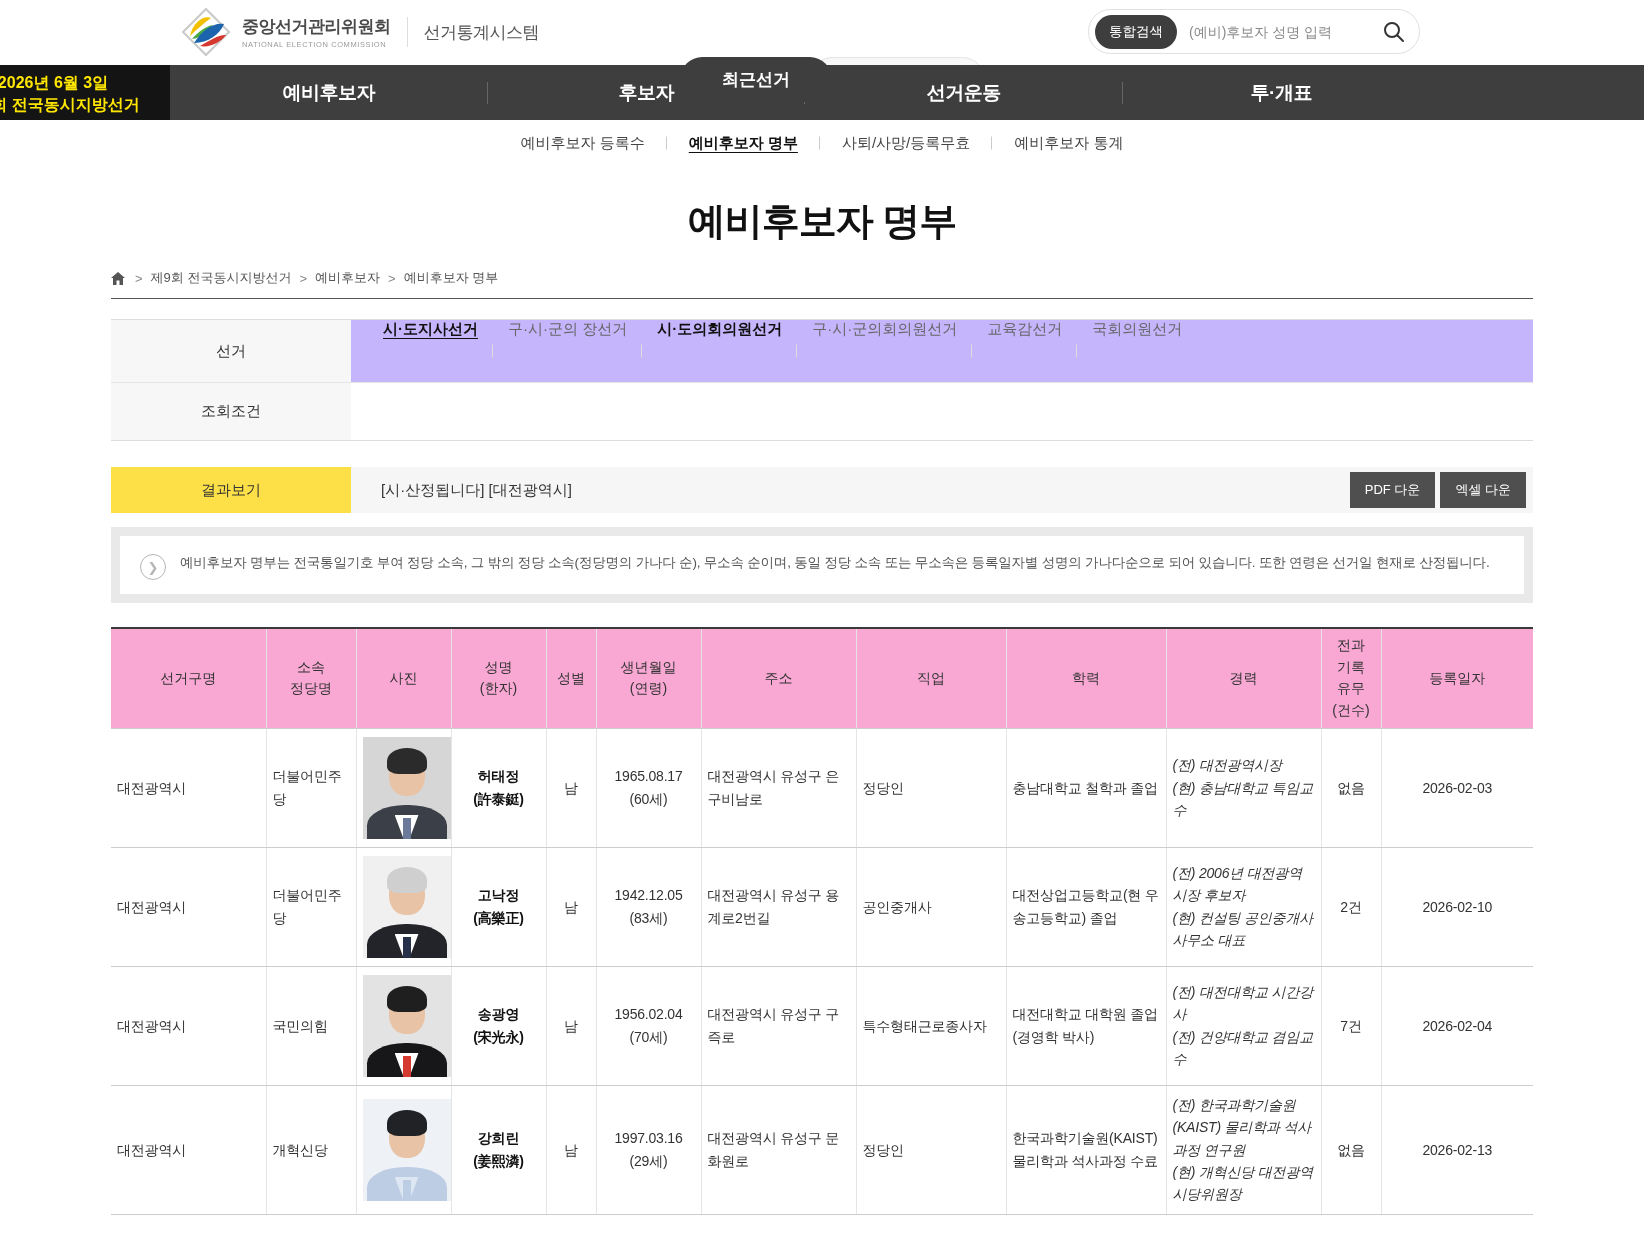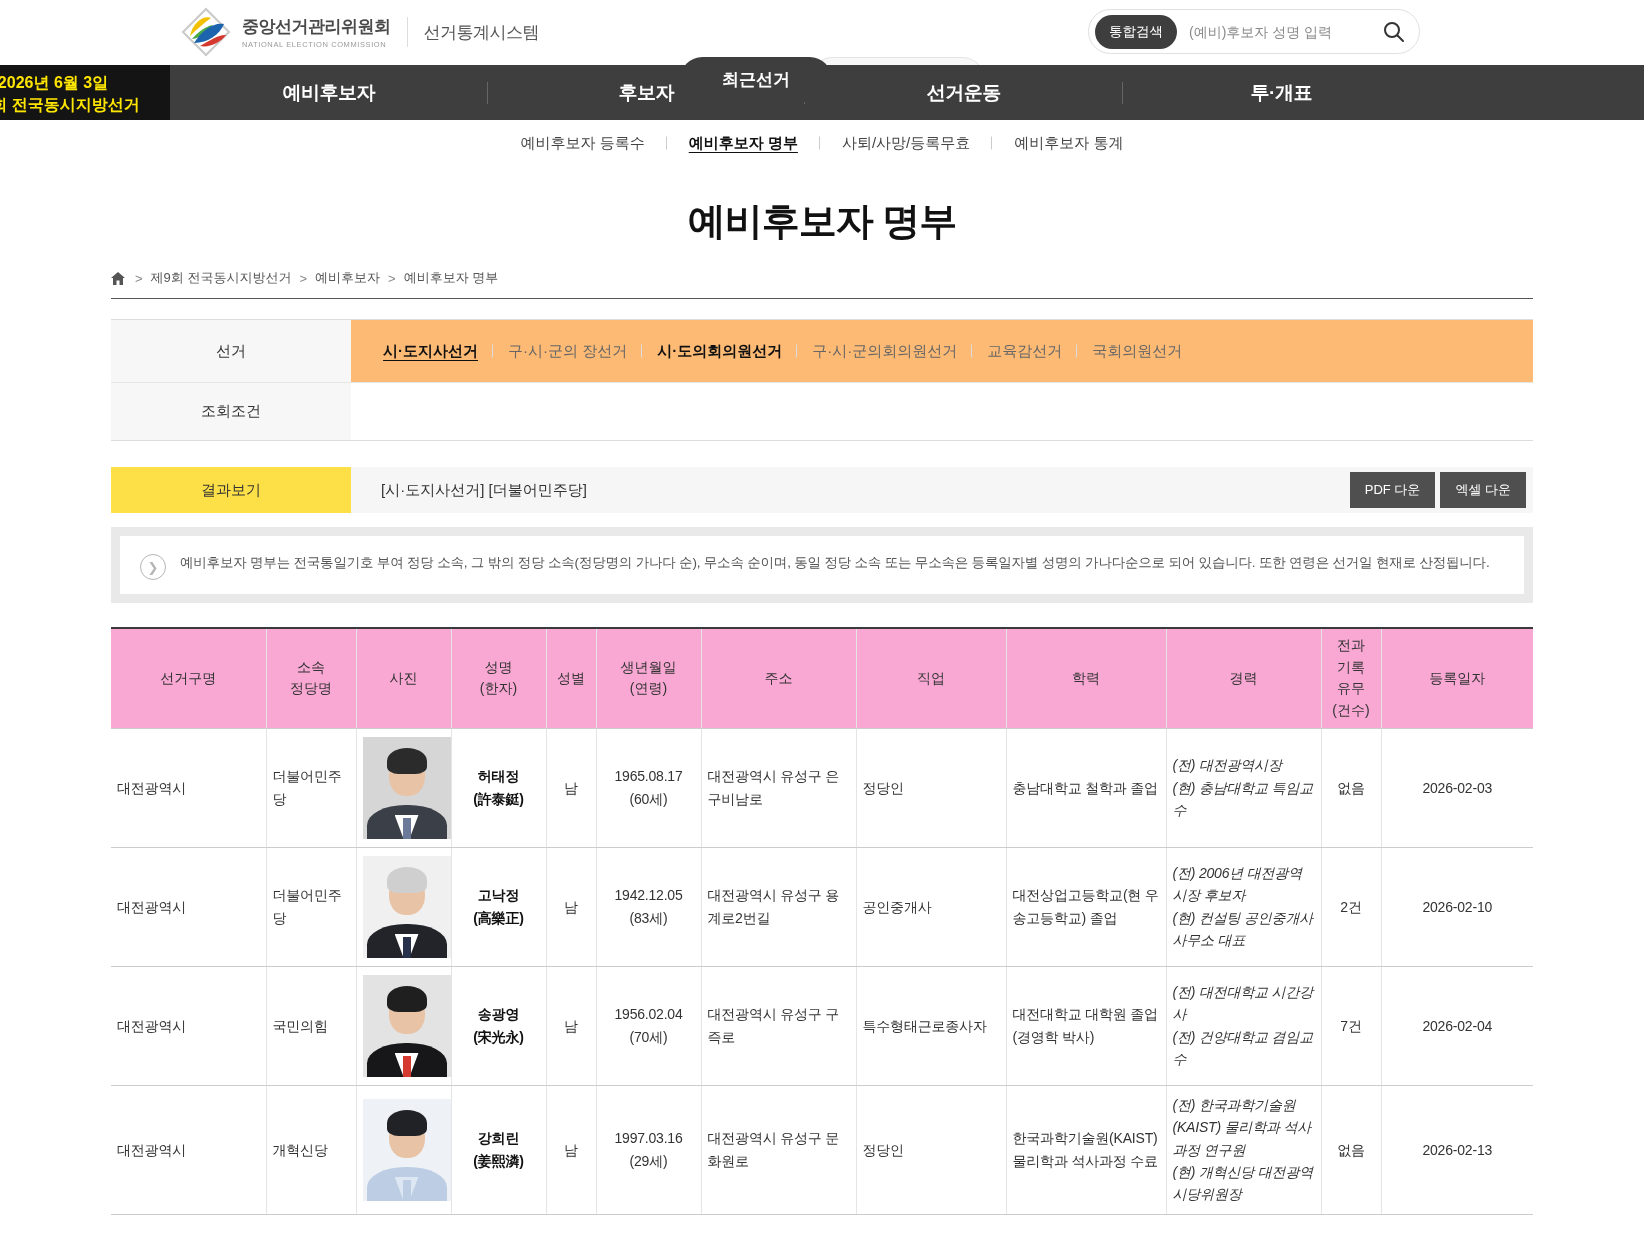--- a/index.html
+++ b/index.html
@@ -52,21 +52,21 @@
   .crumb { cursor:pointer; }
   .crumb-sep { margin:0 8px; color:#888; }
   .crumb-sep::before { content:">"; }
   .home-icon { display:flex; align-items:center; margin-right:2px; cursor:pointer; }
 
   
   .filter-table { margin-top:20px; border-top:1px solid #ddd; border-bottom:1px solid #ddd; }
   .filter-row { display:flex; align-items:stretch; }
   .filter-row + .filter-row { border-top:1px solid #e5e5e5; }
   .filter-label { width:240px; background:#f7f7f7; display:flex; align-items:center; justify-content:center; font-size:15px; color:#333; }
-  .filter-content { flex:1; display:flex; align-items:center; padding:0 0 0 32px; background:#fdba74; }
+  .filter-content { flex:1; display:flex; padding:0 0 0 32px; background:#c4b5fd; }
   .filter-row-election { height:62px; }
   .filter-row-cond { height:58px; }
   .etype { font-size:15px; color:#666; cursor:pointer; padding:0 15px; position:relative; white-space:nowrap; }
   .etype:first-child { padding-left:0; }
   .etype:not(:last-child)::after { content:""; position:absolute; right:0; top:50%; transform:translateY(-50%); width:1px; height:13px; background:#ddd; }
   .etype.active { font-weight:bold; color:#111; text-decoration:underline; text-underline-offset:4px; }
   .etype.bold { font-weight:bold; color:#111; }
   .sido-label { font-size:15px; color:#333; margin-right:13px; }
   .sido-select { width:170px; height:37px; border:1px solid #ccc; background:#fff; display:flex; align-items:center; justify-content:space-between; padding:0 12px; font-size:14px; color:#555; cursor:pointer; }
   .btn-search { margin-left:18px; height:38px; width:108px; background:#3e3e3e; color:#fff; border:none; font-size:15px; cursor:pointer; display:flex; align-items:center; justify-content:center; gap:7px; font-family:inherit; }
@@ -192,21 +192,21 @@
         <span class="etype">국회의원선거</span>
       </div>
     </div>
     <div class="filter-row filter-row-cond">
       <div class="filter-label">조회조건</div>
     </div>
   </div>
 
   <div class="results-bar">
     <div class="results-label">결과보기</div>
-    <div class="results-summary">[시·도지사선거] [더불어민주당]</div>
+    <div class="results-summary">[시·산정됩니다] [대전광역시]</div>
     <div class="results-buttons">
       <button class="btn-down">PDF 다운</button>
       <button class="btn-down">엑셀 다운</button>
     </div>
   </div>
 
   <div class="notice-outer">
     <div class="notice-inner">
       <div class="notice-icon"></div>
       <div class="notice-text">

